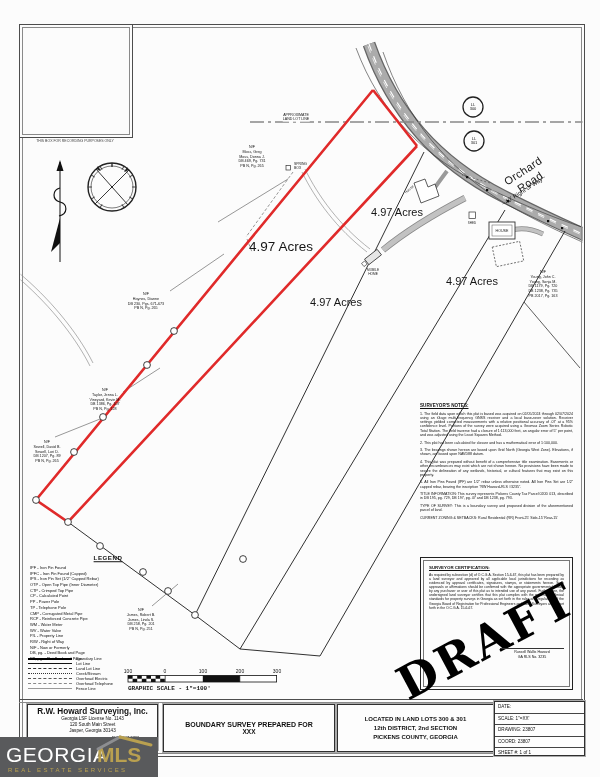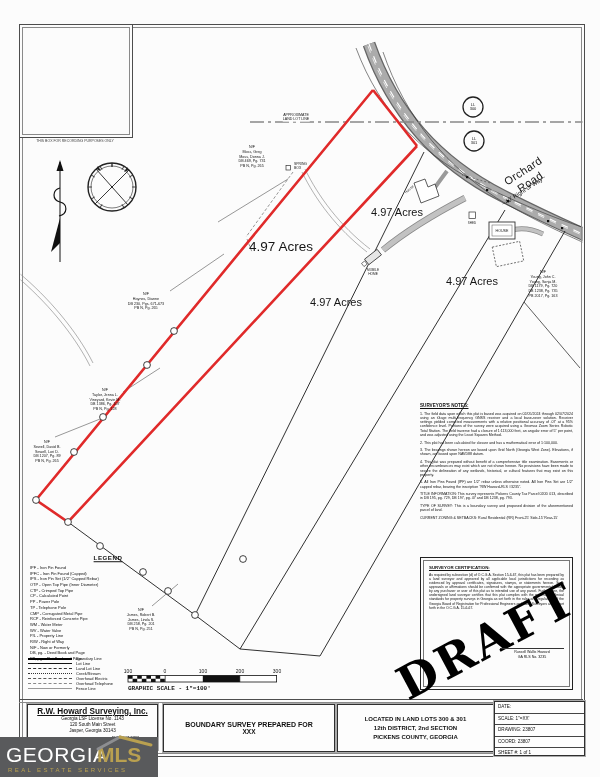--- a/index.html
+++ b/index.html
@@ -37,21 +37,21 @@
   
   .cert{position:absolute;left:420px;top:557px;width:151px;height:131px;border:1px solid #222;}
   .cert .inner{position:absolute;left:2px;top:2px;right:2px;bottom:2px;border:0.7px solid #777;padding:4px 5px;box-sizing:border-box;}
   .cert .ct{font-weight:bold;text-decoration:underline;font-size:4.4px;margin-bottom:3px;}
   .cert .cb{font-size:3.4px;line-height:1.2;text-align:justify;}
   .draft{position:absolute;left:487px;top:641px;transform:translate(-50%,-50%) rotate(-28deg);
          font-family:"DejaVu Serif",serif;font-weight:bold;font-size:46px;letter-spacing:3px;color:#000;}
   .sig{position:absolute;left:500px;top:648px;width:64px;border-top:0.7px solid #333;
        font-size:3.6px;text-align:center;padding-top:1px;line-height:1.3;}
   
-  .firm-name{font-weight:bold;font-size:8.2px;text-decoration:underline;}
+  .firm-name{font-weight:bold;font-size:8.2px;}
   .firm-sub{font-size:4.6px;line-height:1.35;}
   
   .mlsbox{position:absolute;left:0;top:737px;width:158px;height:40px;background:#595a5c;z-index:30;}
   .mls-georgia{position:absolute;left:6px;top:6px;font-size:21px;letter-spacing:0.5px;color:#fff;font-weight:400;}
   .mls-mls{position:absolute;left:97px;top:6px;font-size:21px;color:#b9a050;font-weight:600;}
   .mls-tag{position:absolute;left:8px;top:30px;font-size:6px;letter-spacing:2.4px;color:#b9a050;}
   svg{position:absolute;left:0;top:0;}
   .acres-lg{font-size:13.5px;}
   .acres{font-size:11px;}
   .nf{font-size:3.7px;text-align:center;line-height:1.3;}

